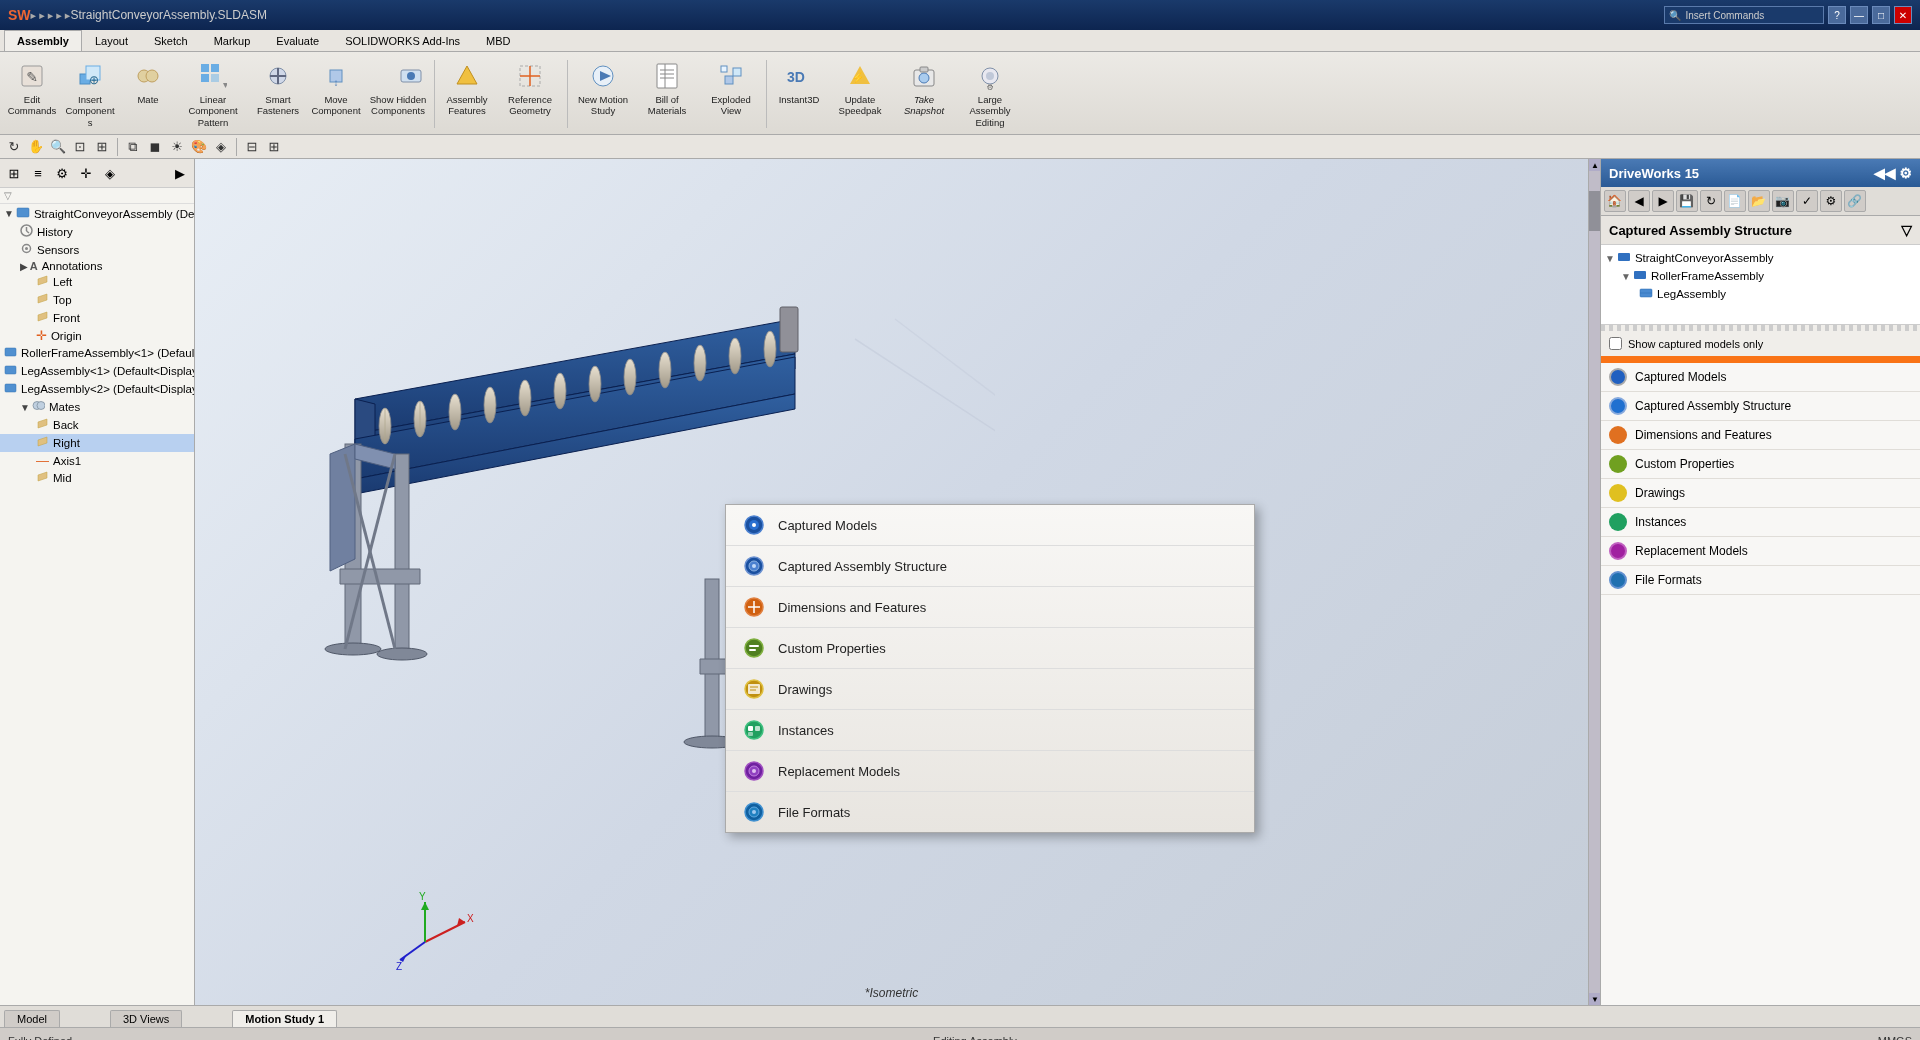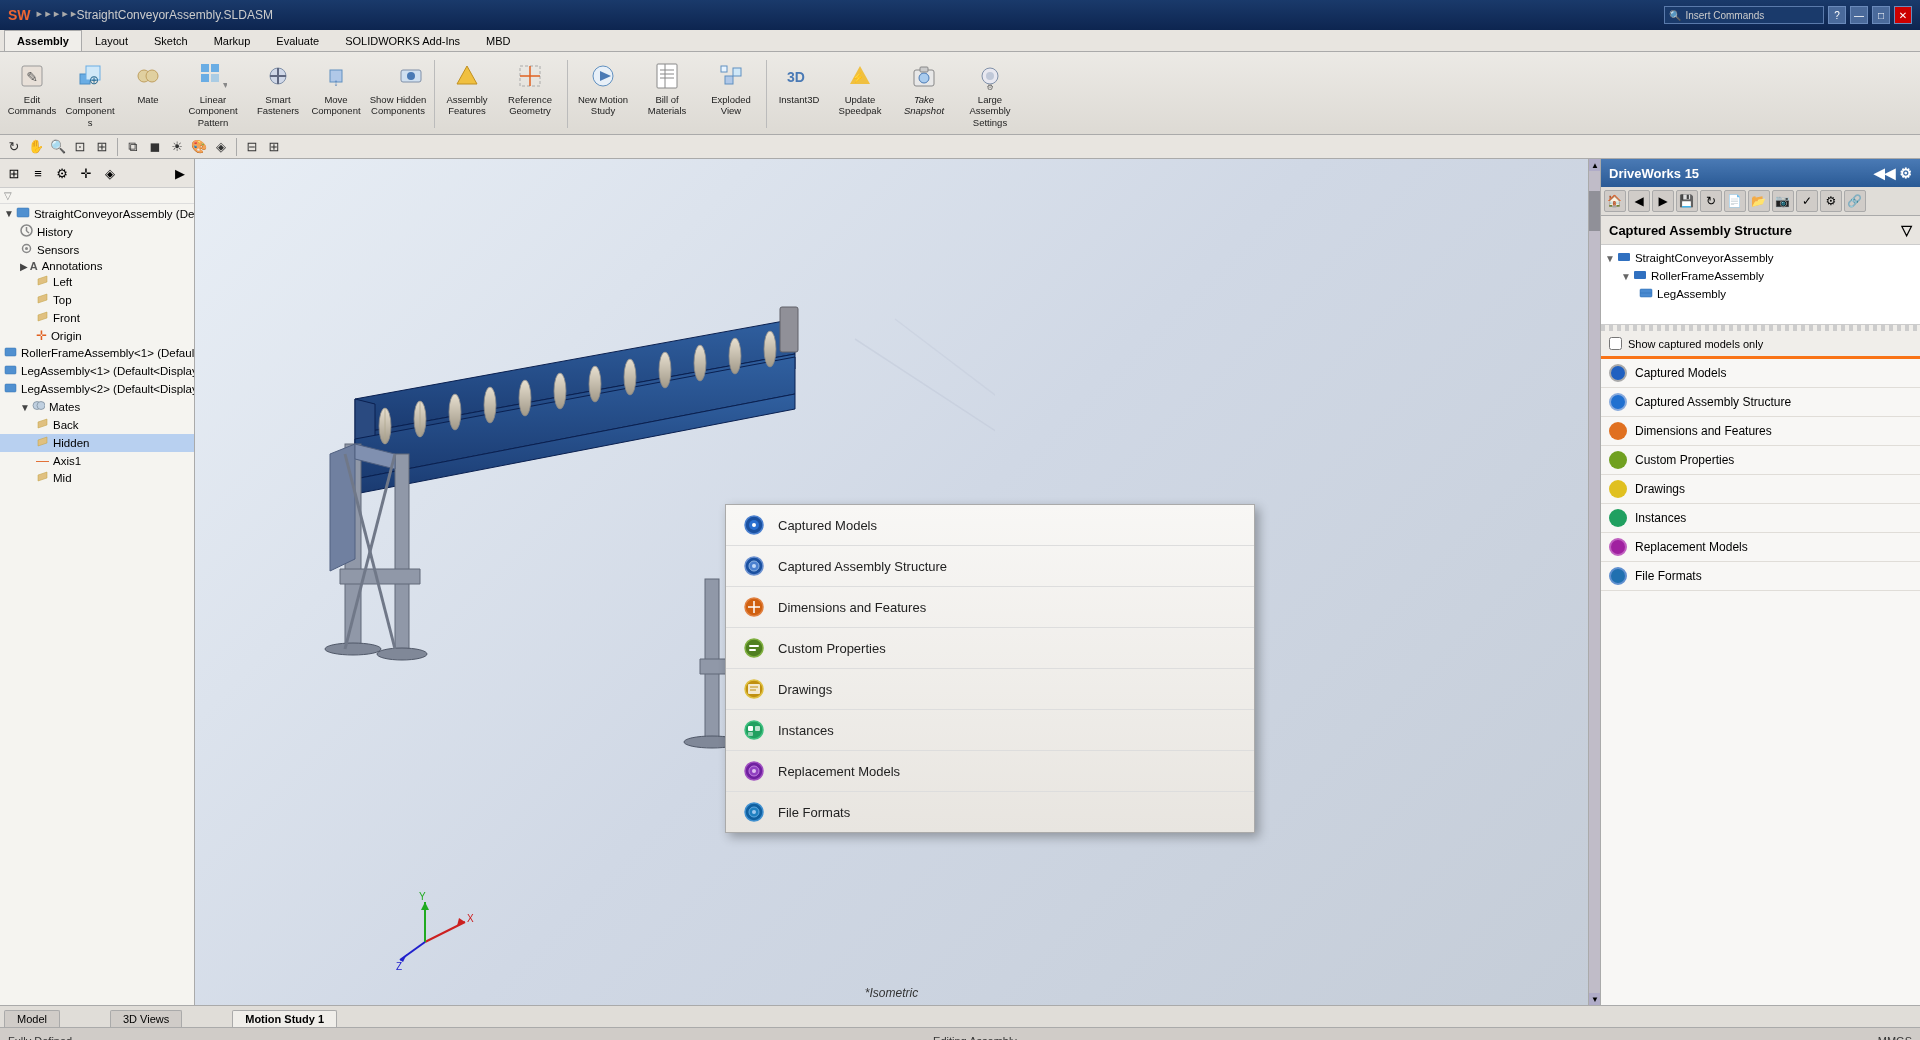--- a/index.html
+++ b/index.html
@@ -8,21 +8,21 @@
     
     #titlebar {
       height: 30px;
       background: linear-gradient(to bottom, #1a3a6b, #0d2550);
       display: flex;
       align-items: center;
       justify-content: space-between;
       padding: 0 8px;
       color: white;
     }
-    #titlebar .left { display: flex; align-items: flex-start; gap: 6px; }
+    #titlebar .left { display: flex; align-items: center; }
     #titlebar .title { font-size: 12px; color: #ccc; flex: 1; }
     #titlebar .controls { display: flex; gap: 4px; }
     #titlebar .ctrl-btn { width: 18px; height: 18px; background: #4a6a9b; border: 1px solid #6a8abb; color: white; font-size: 10px; display: flex; align-items: center; justify-content: center; cursor: pointer; }
 
     
     #ribbon {
       background: linear-gradient(to bottom, #f0eeea, #dddad4);
       border-bottom: 1px solid #aaa;
     }
     #ribbon-tabs {
@@ -233,21 +233,21 @@
     }
     .rp-tree-item { display: flex; align-items: center; padding: 1px 0; cursor: pointer; }
     .rp-tree-indent { display: inline-block; width: 16px; }
 
     #rp-checkbox-area {
       padding: 6px 8px;
       display: flex;
       align-items: center;
       gap: 6px;
       font-size: 11px;
-      border-bottom: 3px solid #f97316;
+      border-bottom: 7px solid #f97316;
       background: #f0eeea;
     }
 
     #rp-list {
       flex: 1;
       background: #f8f7f5;
       overflow-y: auto;
     }
     .rp-list-item {
       display: flex;
@@ -492,21 +492,21 @@
       <span class="btn-label">Take Snapshot</span>
     </div>
     <div class="ribbon-btn" style="width:66px;">
       <div class="icon-box">
         <svg width="28" height="28" viewBox="0 0 28 28">
             <circle cx="14" cy="14" r="8" fill="#e8e8f0" stroke="#8090a8"></circle>
             <circle cx="14" cy="14" r="4" fill="#c0c8d8"></circle>
             <text x="14" y="28" text-anchor="middle" font-size="8" fill="#666">⚙</text>
           </svg>
       </div>
-      <span class="btn-label">Large Assembly Settings</span>
+      <span class="btn-label">Large Assembly Editing</span>
     </div>
   </div>
 </div>
 
 <div id="toolbar2">
   <div class="t2btn">↻</div>
   <div class="t2btn">✋</div>
   <div class="t2btn">🔍</div>
   <div class="t2btn">⊡</div>
   <div class="t2btn">⊞</div>
@@ -653,21 +653,21 @@
         </span>
         <span>Back</span>
       </div>
       <div class="ft-item selected">
         <span class="ft-indent" style="width:32px;"></span>
         <span class="ft-icon">
           <svg width="13" height="13" viewBox="0 0 13 13">
               <polygon points="2,11 11,8 11,2 2,5" fill="#e0c080" stroke="#c0a040" stroke-width="0.5"></polygon>
             </svg>
         </span>
-        <span>Hidden</span>
+        <span>Right</span>
       </div>
       <div class="ft-item">
         <span class="ft-indent" style="width:32px;"></span>
         <span class="ft-icon" style="color:#e06020;font-size:13px;">—</span>
         <span>Axis1</span>
       </div>
       <div class="ft-item">
         <span class="ft-indent" style="width:32px;"></span>
         <span class="ft-icon">
           <svg width="13" height="13" viewBox="0 0 13 13">

